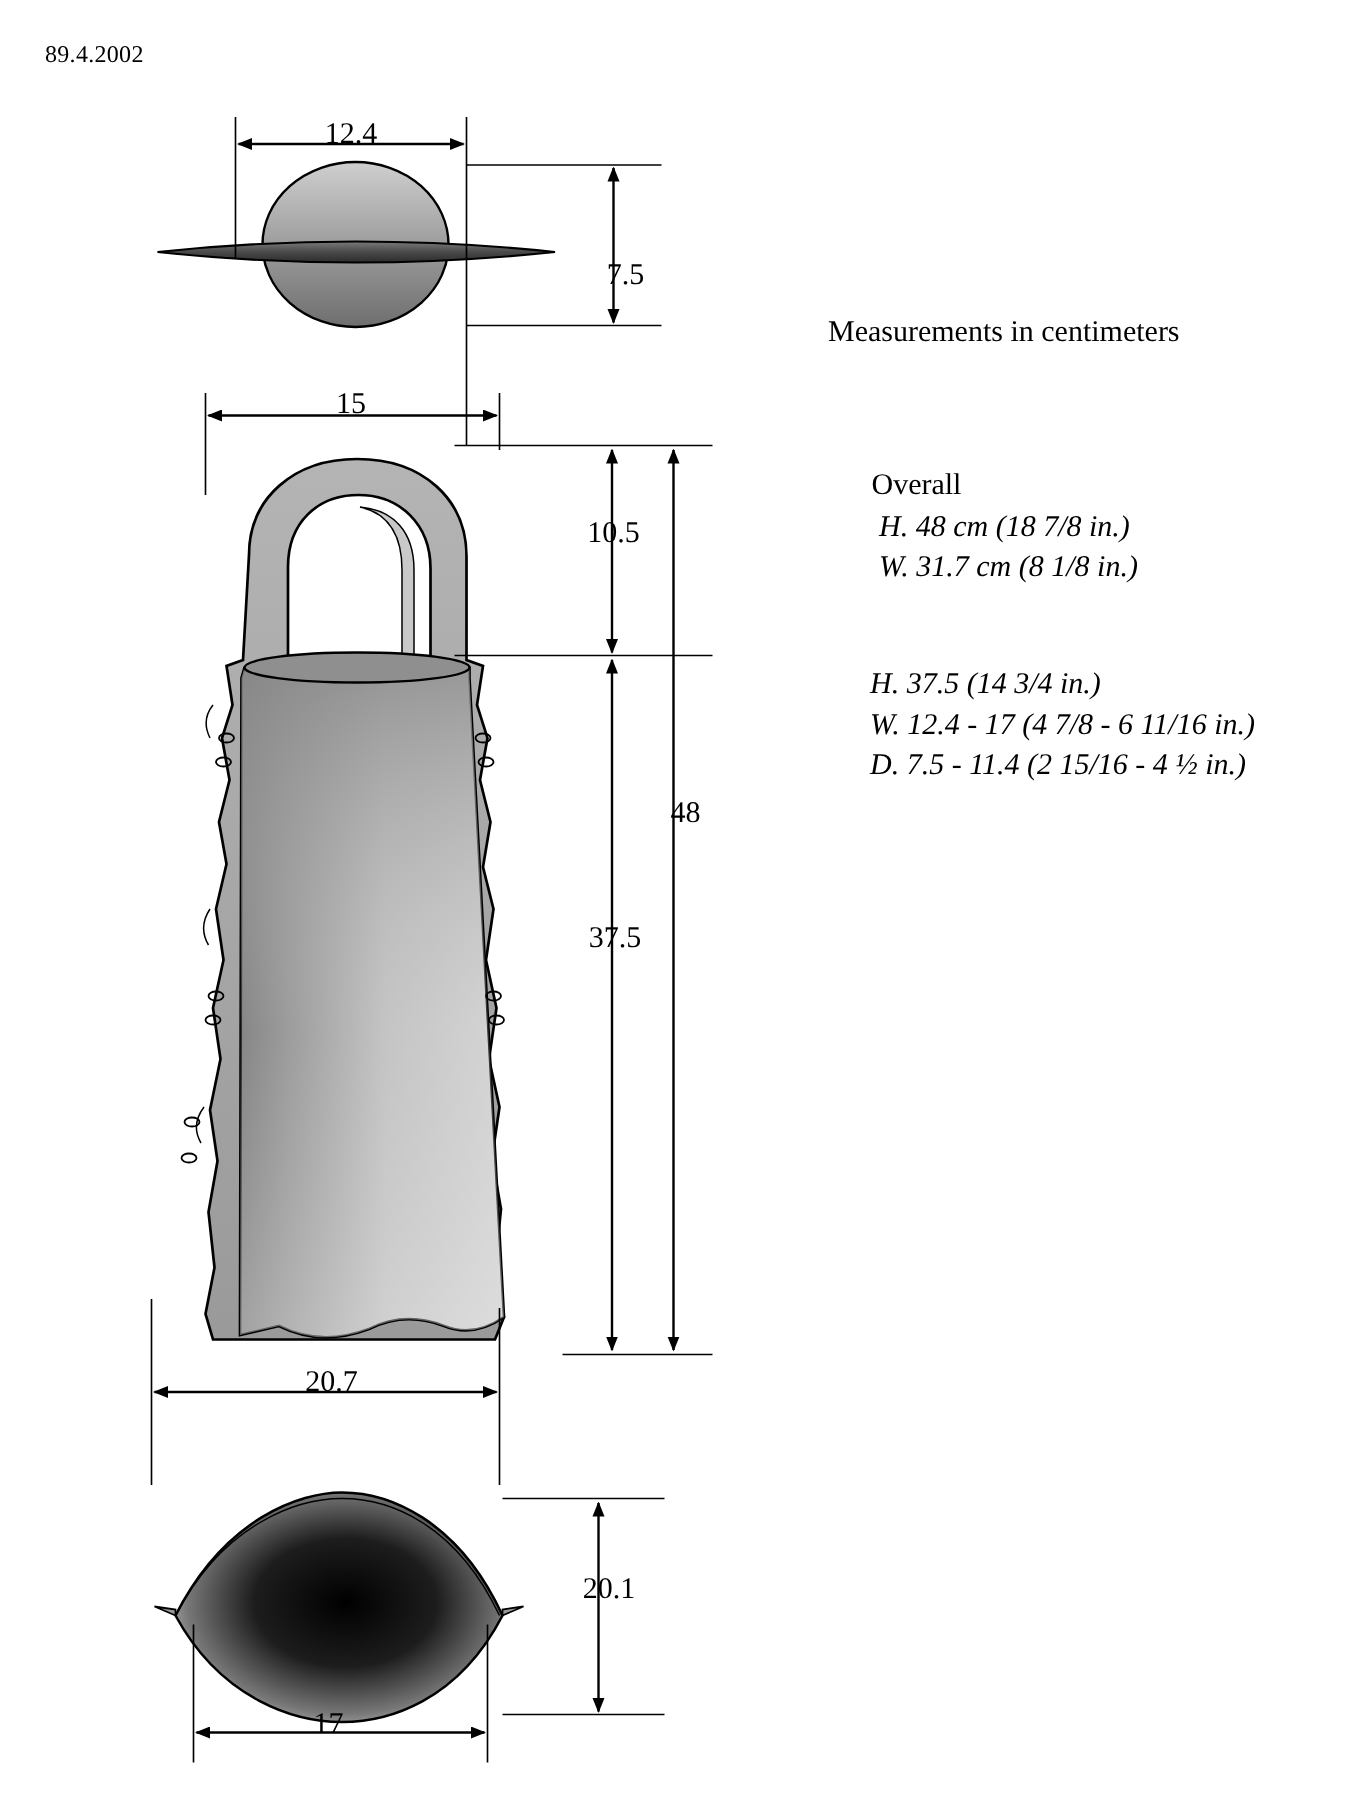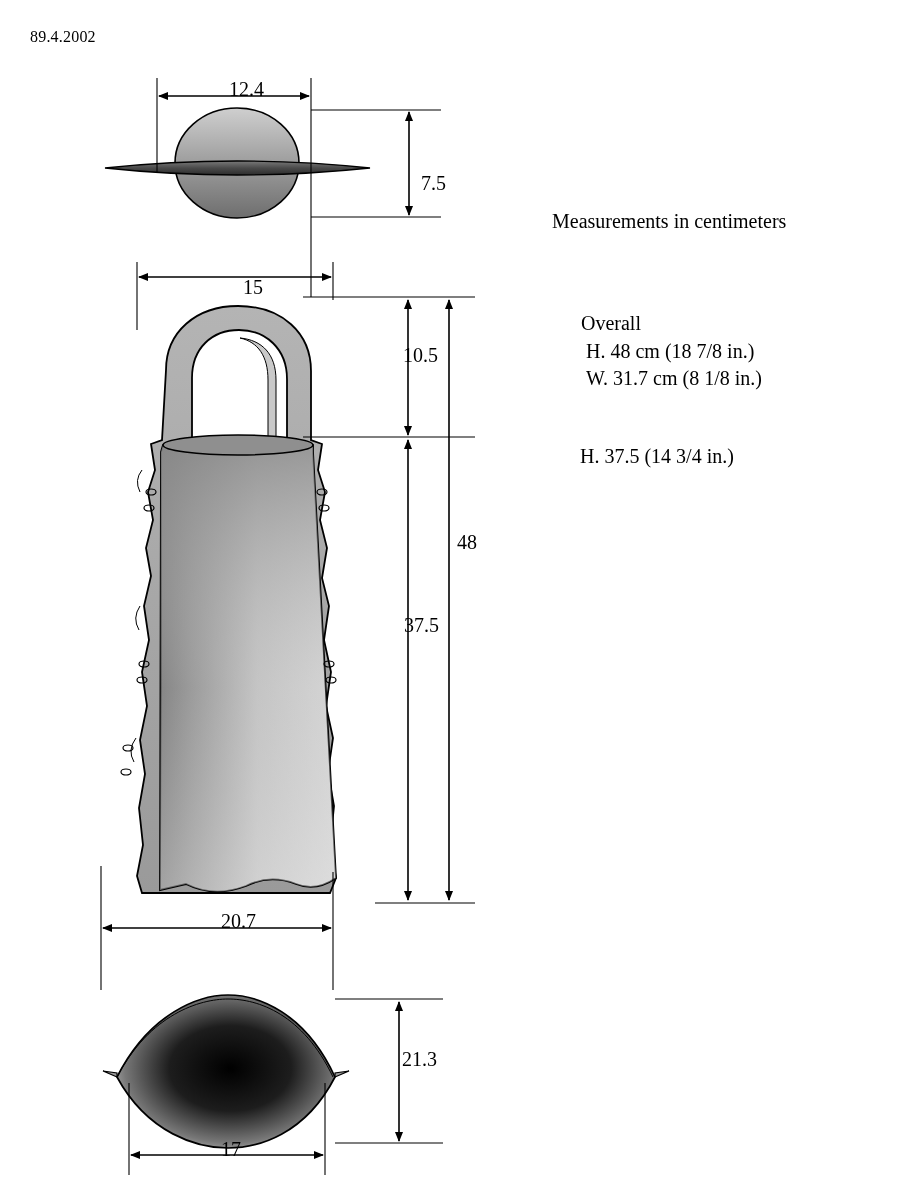--- a/index.html
+++ b/index.html
@@ -42,26 +42,27 @@
   }
   .spec-overall { left: 568px; top: 310px; }
   .spec-bell    { left: 562px; top: 443px; }
   .spec-head {
     margin: 0 0 1px 13px;
     font-size: 20px;
   }
   .spec-line {
     margin: 0 0 0 18px;
     white-space: pre;
+    font-style: italic;
   }
   .dimlabel {
     position: absolute;
     font-size: 20px;
     font-family: "Liberation Serif", serif;
-    text-align: right;
+    text-align: center;
     white-space: nowrap;
   }
   svg { display: block; }
 </style>
 </head>
 <body>
 
 <div class="canvas">
 
   <svg class="canvas" width="910" height="1200" viewBox="0 0 910 1200">
@@ -244,33 +245,35 @@
   <div class="note-units">Measurements in centimeters</div>
 
   <div class="spec-block spec-overall">
     <div class="spec-head">Overall</div>
     <div class="spec-line">H. 48 cm (18 7/8 in.)</div>
     <div class="spec-line">W. 31.7 cm (8 1/8 in.)</div>
   </div>
 
   <div class="spec-block spec-bell">
     <div class="spec-line">H. 37.5 (14 3/4 in.)</div>
+    <div class="spec-line">W. 12.4 - 17 (4 7/8 - 6 11/16 in.)</div>
+    <div class="spec-line">D. 7.5 - 11.4 (2 15/16 - 4 ½ in.)</div>
   </div>
 
   <div class="dimlabel" style="left:204px; top:78px; width:60px;">12.4</div>
 
   <div class="dimlabel" style="left:388px; top:152px; width:58px;margin-top:20px;">7.5</div>
 
-  <div class="dimlabel" style="left:205px; top:276px; width:58px;">15</div>
+  <div class="dimlabel" style="left:205px; top:258px; width:58px;">15</div>
 
   <div class="dimlabel" style="left:380px; top:344px; width:58px;">10.5</div>
 
   <div class="dimlabel" style="left:381px; top:614px; width:58px;">37.5</div>
 
   <div class="dimlabel" style="left:437px; top:531px; width:40px;">48</div>
 
   <div class="dimlabel" style="left:186px; top:910px; width:70px;">20.7</div>
 
-  <div class="dimlabel" style="left:375px; top:1048px; width:62px;">21.3</div>
+  <div class="dimlabel" style="left:375px; top:1048px; width:62px;">20.1</div>
 
   <div class="dimlabel" style="left:197px; top:1138px; width:44px;">17</div>
 
 </div>
 
 </body></html>

